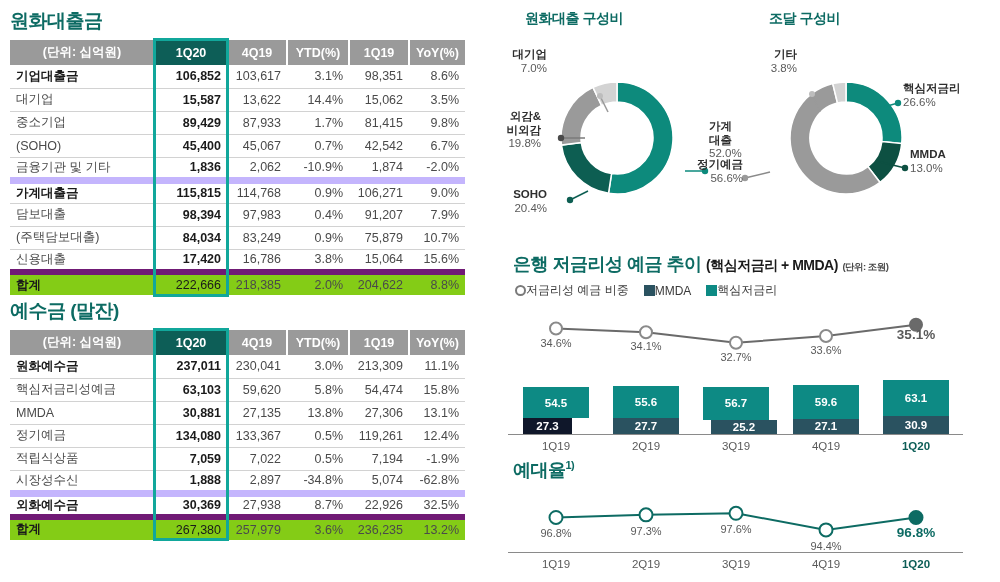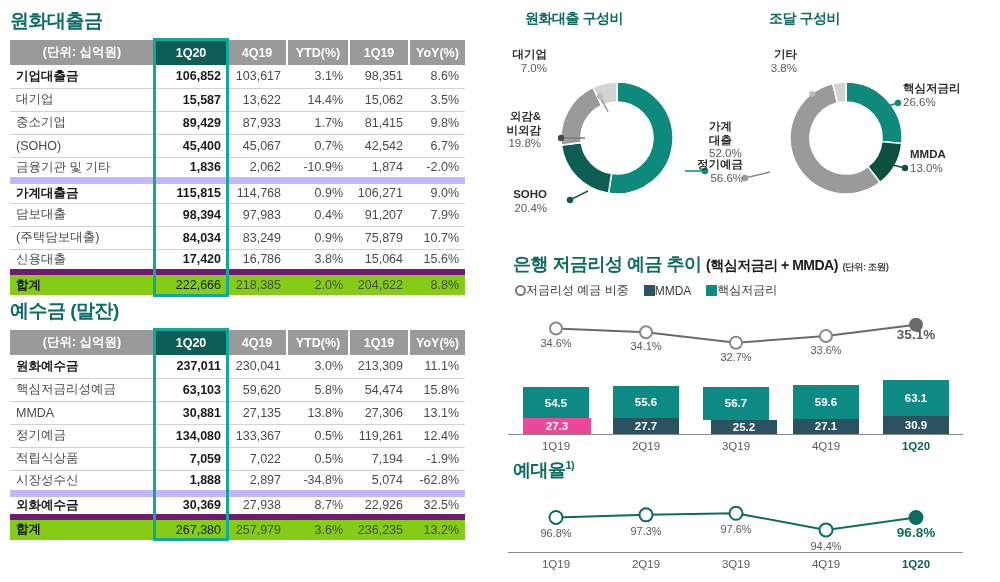--- a/index.html
+++ b/index.html
@@ -458,21 +458,21 @@
     </svg>
     <div id="ratio-labels">
         <div class="pt-label " style="left:31px; top:36.499999999999986px; width:80px;">34.6%</div>
         <div class="pt-label " style="left:121px; top:40.249999999999986px; width:80px;">34.1%</div>
         <div class="pt-label " style="left:211px; top:50.74999999999998px; width:80px;">32.7%</div>
         <div class="pt-label " style="left:301px; top:43.999999999999986px; width:80px;">33.6%</div>
         <div class="pt-label cur" style="left:391px; top:26.74999999999999px; width:80px;">35.1%</div>
       </div>
 
     <div id="bars">
-        <div class="bar-seg" style="left:38px; top:118.42808px; width:68px; height:15.571920000000002px; background:#ec4899;">27.3</div>
+        <div class="bar-seg" style="left:38px; top:118.42808px; width:49px; height:15.571920000000002px; background:#0f172a;">27.3</div>
         <div class="bar-seg" style="left:38px; top:87.34128px; width:66px; height:31.0868px; background:#0d8a84;">54.5</div>
         <div class="bar-seg" style="left:128px; top:118.19991999999999px; width:66px; height:15.800080000000001px; background:#2a5260;">27.7</div>
         <div class="bar-seg" style="left:128px; top:86.48567999999999px; width:66px; height:31.71424px; background:#0d8a84;">55.6</div>
         <div class="bar-seg" style="left:226px; top:119.62592px; width:66px; height:14.374080000000001px; background:#2a5260;">25.2</div>
         <div class="bar-seg" style="left:218px; top:87.28423999999998px; width:66px; height:32.341680000000004px; background:#0d8a84;">56.7</div>
         <div class="bar-seg" style="left:308px; top:118.54216px; width:66px; height:15.457840000000001px; background:#2a5260;">27.1</div>
         <div class="bar-seg" style="left:308px; top:84.54632px; width:66px; height:33.99584px; background:#0d8a84;">59.6</div>
         <div class="bar-seg" style="left:398px; top:116.37464px; width:66px; height:17.62536px; background:#2a5260;">30.9</div>
         <div class="bar-seg" style="left:398px; top:80.38239999999999px; width:66px; height:35.99224px; background:#0d8a84;">63.1</div>
       </div>

